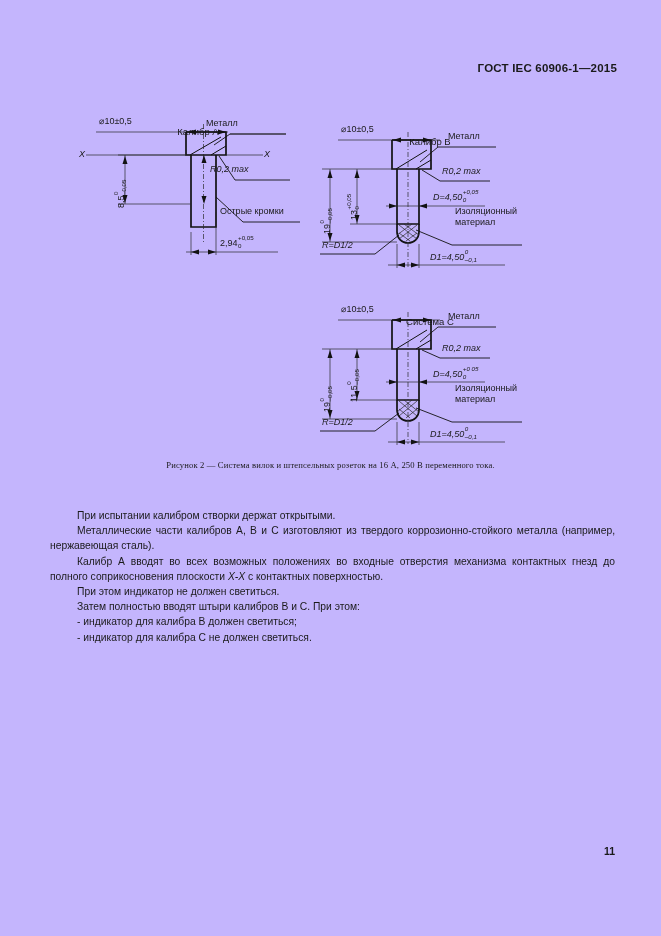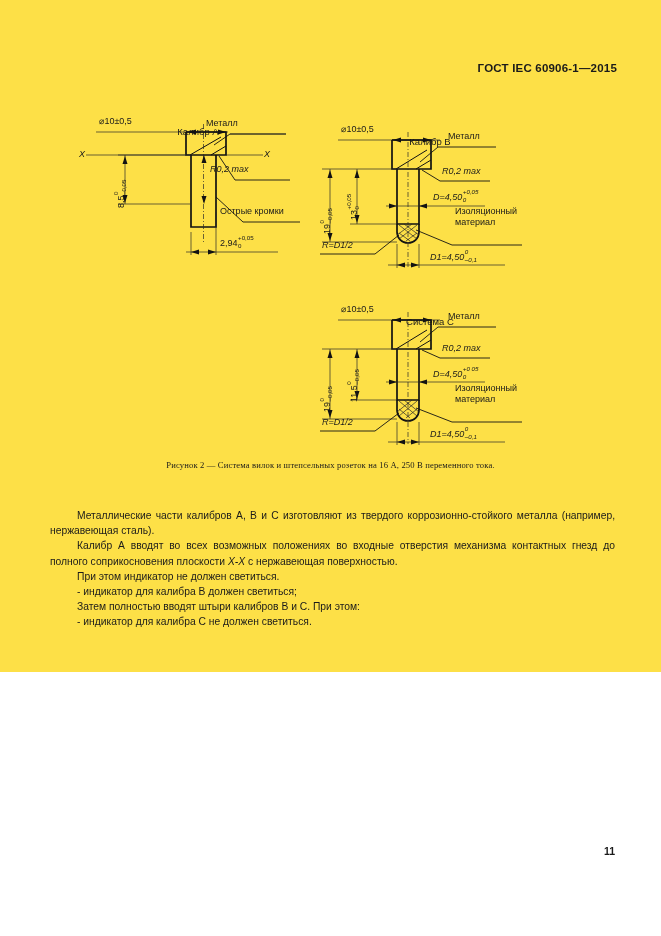--- a/index.html
+++ b/index.html
@@ -12,22 +12,22 @@
     height: 936px;
     position: relative;
     font-family: "Liberation Sans", sans-serif;
     color: #1a1a1a;
     overflow: hidden;
   }
   .page {
     position: absolute;
     left: 0; top: 0;
     width: 661px;
-    height: 672px;
-    background: #fde047;
+    height: 936px;
+    background: #c4b5fd;
   }
 
   
   .doc-header {
     position: absolute;
     right: 44px;
     top: 62px;
     font-size: 11.5px;
     font-weight: bold;
     letter-spacing: 0.2px;
@@ -399,23 +399,24 @@
       </div>
     </div>
 
   </div>
 
   <div class="caption" style="top:458px;">
     <span class="cap-line">Рисунок 2 —  Система вилок и штепсельных розеток на 16 А, 250 В переменного тока.</span>
   </div>
 
   <div class="body-text">
+    <p class="indent nojust">При испытании калибром створки держат открытыми.</p>
     <p class="indent">Металлические части калибров А, В и С изготовляют из твердого коррозионно-стойкого металла (например, нержавеющая сталь).</p>
-    <p class="indent"><span>Калибр А вводят во всех возможных положениях во входные отверстия механизма контактных гнезд до полного соприкосновения плоскости </span><i>Х-Х</i><span> с нержавеющая поверхностью.</span></p>
+    <p class="indent"><span>Калибр А вводят во всех возможных положениях во входные отверстия механизма контактных гнезд до полного соприкосновения плоскости </span><i>Х-Х</i><span> с контактных поверхностью.</span></p>
     <p class="indent nojust">При этом индикатор не должен светиться.</p>
+    <p class="indent nojust">Затем полностью вводят штыри калибров В и С. При этом:</p>
     <p class="indent nojust">- индикатор для калибра В должен светиться;</p>
-    <p class="indent nojust">Затем полностью вводят штыри калибров В и С. При этом:</p>
     <p class="indent nojust">- индикатор для калибра С не должен светиться.</p>
   </div>
 
   <div class="page-number">11</div>
 
 </div>
 
 </body></html>

